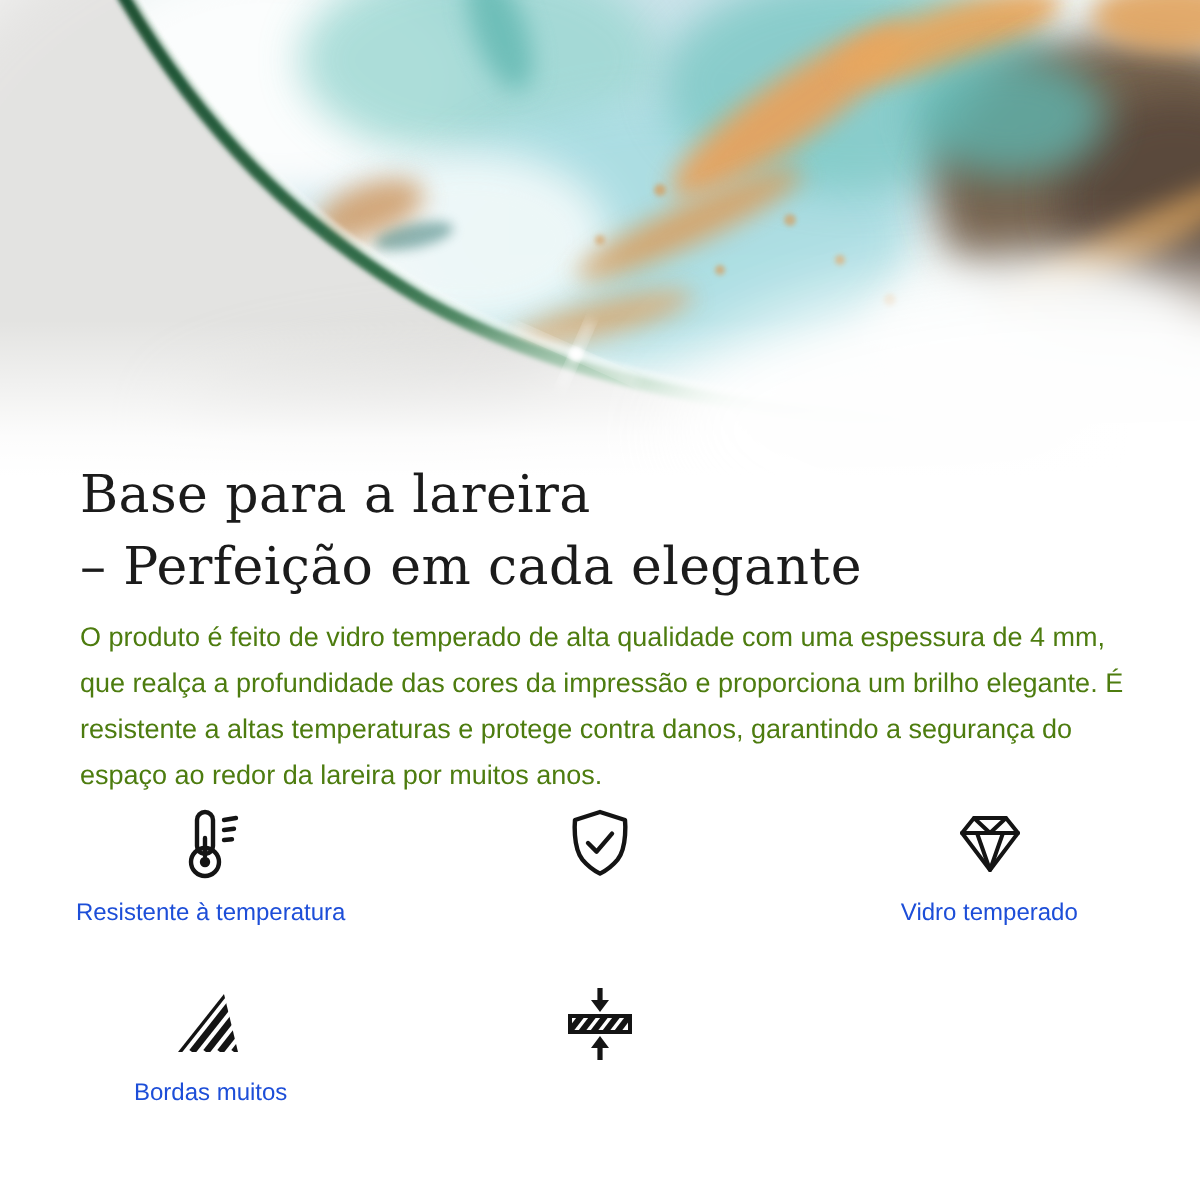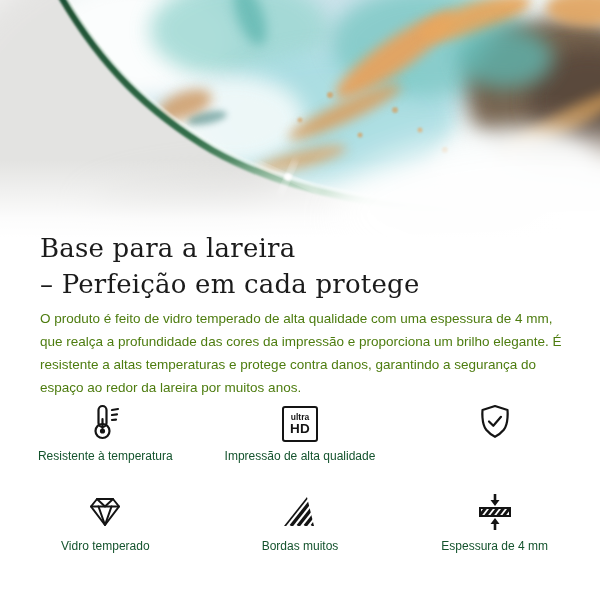--- a/index.html
+++ b/index.html
@@ -21,21 +21,21 @@
   }
   .features{
     position:absolute;left:8px;top:400px;width:584px;
     display:grid;grid-template-columns:repeat(3,1fr);row-gap:27px;
   }
   .feature{display:flex;flex-direction:column;align-items:center;}
   .feature .icon-box{
     height:42px;display:flex;align-items:flex-end;justify-content:center;
     margin-bottom:7px;
   }
-  .feature .label{font-size:12px;color:#14532d;white-space:nowrap;}
+  .feature .label{font-size:12px;color:#1d4ed8;white-space:nowrap;}
   .uhd-box{
     width:36px;height:36px;border:2.5px solid #141414;border-radius:3px;
     display:flex;flex-direction:column;align-items:center;justify-content:center;
     box-sizing:border-box;line-height:1;
   }
   .uhd-top{font-size:8.5px;font-weight:600;color:#141414;}
   .uhd-bottom{font-size:13.5px;font-weight:700;color:#141414;letter-spacing:0.3px;margin-top:1px;}
 </style>
 </head>
 <body>
@@ -123,21 +123,21 @@
         <circle r="3.5" fill="#ffffff" filter="url(#b1)"></circle>
       </g>
 
       <rect x="0" y="160" width="600" height="78" fill="url(#fadeWhite)"></rect>
       <ellipse cx="540" cy="215" rx="210" ry="80" fill="#ffffff" opacity="0.9" filter="url(#b18)"></ellipse>
     </svg>
   </div>
 
   <h1 class="page-title">
     <span>Base para a lareira</span>
-    <span>– Perfeição em cada protege</span>
+    <span>– Perfeição em cada elegante</span>
   </h1>
 
   <p class="description">O produto é feito de vidro temperado de alta qualidade com uma espessura de 4 mm, que realça a profundidade das cores da impressão e proporciona um brilho elegante. É resistente a altas temperaturas e protege contra danos, garantindo a segurança do espaço ao redor da lareira por muitos anos.</p>
 
   <div class="features">
 
     <div class="feature">
       <div class="icon-box">
         <svg width="40" height="40" viewBox="0 0 40 40" fill="none" stroke="#141414" stroke-width="2.2" stroke-linecap="round">
           <rect x="13.5" y="4" width="8" height="21" rx="4"></rect>
@@ -145,29 +145,20 @@
           <circle cx="17.5" cy="29" r="2.6" fill="#141414" stroke="none"></circle>
           <line x1="17.5" y1="17" x2="17.5" y2="26"></line>
           <line x1="27" y1="8" x2="33" y2="7"></line>
           <line x1="27" y1="13" x2="32" y2="12.4"></line>
           <line x1="27" y1="18" x2="31" y2="17.6"></line>
         </svg>
       </div>
       <div class="label">Resistente à temperatura</div>
     </div>
 
-    <div class="feature">
-      <div class="icon-box">
-        <div class="uhd-box">
-          <span class="uhd-top">ultra</span>
-          <span class="uhd-bottom">HD</span>
-        </div>
-      </div>
-      <div class="label">Impressão de alta qualidade</div>
-    </div>
 
     <div class="feature">
       <div class="icon-box">
         <svg width="40" height="40" viewBox="0 0 40 40" fill="none" stroke="#141414" stroke-width="2.2" stroke-linecap="round" stroke-linejoin="round">
           <path d="M20,4 L32.5,8 C32.5,8 33.8,21.5 28.8,27.8 C25.8,31.4 22,33.8 20,34.8 C18,33.8 14.2,31.4 11.2,27.8 C6.2,21.5 7.5,8 7.5,8 Z"></path>
           <path d="M14,19.5 L18.3,23.8 L26,14.8"></path>
         </svg>
       </div>
     </div>
 
@@ -218,17 +209,16 @@
             <line x1="21" y1="26" x2="31" y2="13"></line>
             <line x1="27" y1="26" x2="37" y2="13"></line>
           </g>
           <rect x="5" y="16" width="30" height="8" fill="none" stroke="#141414" stroke-width="2"></rect>
           <line x1="20" y1="2" x2="20" y2="9" stroke="#141414" stroke-width="2.6"></line>
           <polygon points="15.5,8 24.5,8 20,14 " fill="#141414"></polygon>
           <line x1="20" y1="38" x2="20" y2="31" stroke="#141414" stroke-width="2.6"></line>
           <polygon points="15.5,32 24.5,32 20,26" fill="#141414"></polygon>
         </svg>
       </div>
-      <div class="label">Espessura de 4 mm</div>
     </div>
 
   </div>
 </div>
 
 </body></html>

